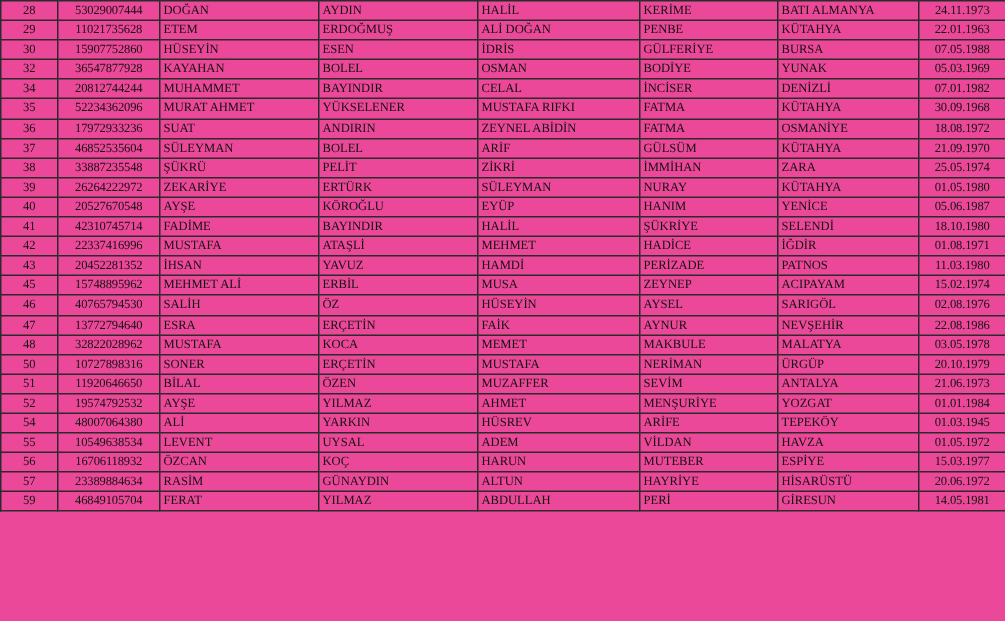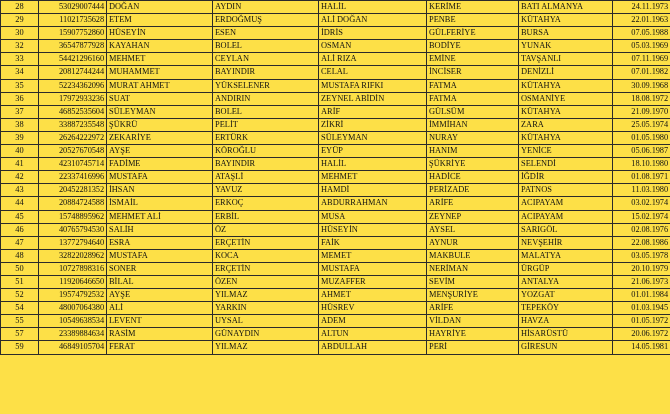--- a/index.html
+++ b/index.html
@@ -10,21 +10,21 @@
   body {
     width: 670px;
     height: 414px;
     overflow: hidden;
     font-family: "Liberation Serif", serif;
   }
   .page {
     position: relative;
     width: 670px;
     height: 414px;
-    background: #fde047;
+    background: #ec4899;
   }
   table.reg {
     border-collapse: collapse;
     width: 670px;
     table-layout: fixed;
     font-family: "Liberation Serif", serif;
     font-size: 8.4px;
   }
   table.reg col.c-no    { width: 38px; }
   table.reg col.c-id    { width: 68px; }
@@ -42,25 +42,25 @@
     line-height: 12.1px;
     white-space: nowrap;
     overflow: hidden;
     color: #111111;
     text-transform: uppercase;
   }
   td.num {
     text-align: center;
   }
   td.idno {
-    text-align: right;
+    text-align: center;
     letter-spacing: -0.1px;
   }
   td.date {
-    text-align: right;
+    text-align: center;
     letter-spacing: -0.1px;
   }
 </style>
 </head>
 <body>
 
 <div class="page">
   <table class="reg">
     <colgroup>
       <col class="c-no">
@@ -107,30 +107,20 @@
           <td class="num">32</td>
           <td class="idno">36547877928</td>
           <td>KAYAHAN</td>
           <td>BOLEL</td>
           <td>OSMAN</td>
           <td>BODİYE</td>
           <td>YUNAK</td>
           <td class="date">05.03.1969</td>
         </tr>
         <tr>
-          <td class="num">33</td>
-          <td class="idno">54421296160</td>
-          <td>MEHMET</td>
-          <td>CEYLAN</td>
-          <td>ALİ RIZA</td>
-          <td>EMİNE</td>
-          <td>TAVŞANLI</td>
-          <td class="date">07.11.1969</td>
-        </tr>
-        <tr>
           <td class="num">34</td>
           <td class="idno">20812744244</td>
           <td>MUHAMMET</td>
           <td>BAYINDIR</td>
           <td>CELAL</td>
           <td>İNCİSER</td>
           <td>DENİZLİ</td>
           <td class="date">07.01.1982</td>
         </tr>
         <tr>
@@ -217,30 +207,20 @@
           <td class="num">43</td>
           <td class="idno">20452281352</td>
           <td>İHSAN</td>
           <td>YAVUZ</td>
           <td>HAMDİ</td>
           <td>PERİZADE</td>
           <td>PATNOS</td>
           <td class="date">11.03.1980</td>
         </tr>
         <tr>
-          <td class="num">44</td>
-          <td class="idno">20884724588</td>
-          <td>İSMAİL</td>
-          <td>ERKOÇ</td>
-          <td>ABDURRAHMAN</td>
-          <td>ARİFE</td>
-          <td>ACIPAYAM</td>
-          <td class="date">03.02.1974</td>
-        </tr>
-        <tr>
           <td class="num">45</td>
           <td class="idno">15748895962</td>
           <td>MEHMET ALİ</td>
           <td>ERBİL</td>
           <td>MUSA</td>
           <td>ZEYNEP</td>
           <td>ACIPAYAM</td>
           <td class="date">15.02.1974</td>
         </tr>
         <tr>
@@ -317,20 +297,30 @@
           <td class="num">55</td>
           <td class="idno">10549638534</td>
           <td>LEVENT</td>
           <td>UYSAL</td>
           <td>ADEM</td>
           <td>VİLDAN</td>
           <td>HAVZA</td>
           <td class="date">01.05.1972</td>
         </tr>
         <tr>
+          <td class="num">56</td>
+          <td class="idno">16706118932</td>
+          <td>ÖZCAN</td>
+          <td>KOÇ</td>
+          <td>HARUN</td>
+          <td>MUTEBER</td>
+          <td>ESPİYE</td>
+          <td class="date">15.03.1977</td>
+        </tr>
+        <tr>
           <td class="num">57</td>
           <td class="idno">23389884634</td>
           <td>RASİM</td>
           <td>GÜNAYDIN</td>
           <td>ALTUN</td>
           <td>HAYRİYE</td>
           <td>HİSARÜSTÜ</td>
           <td class="date">20.06.1972</td>
         </tr>
         <tr>

